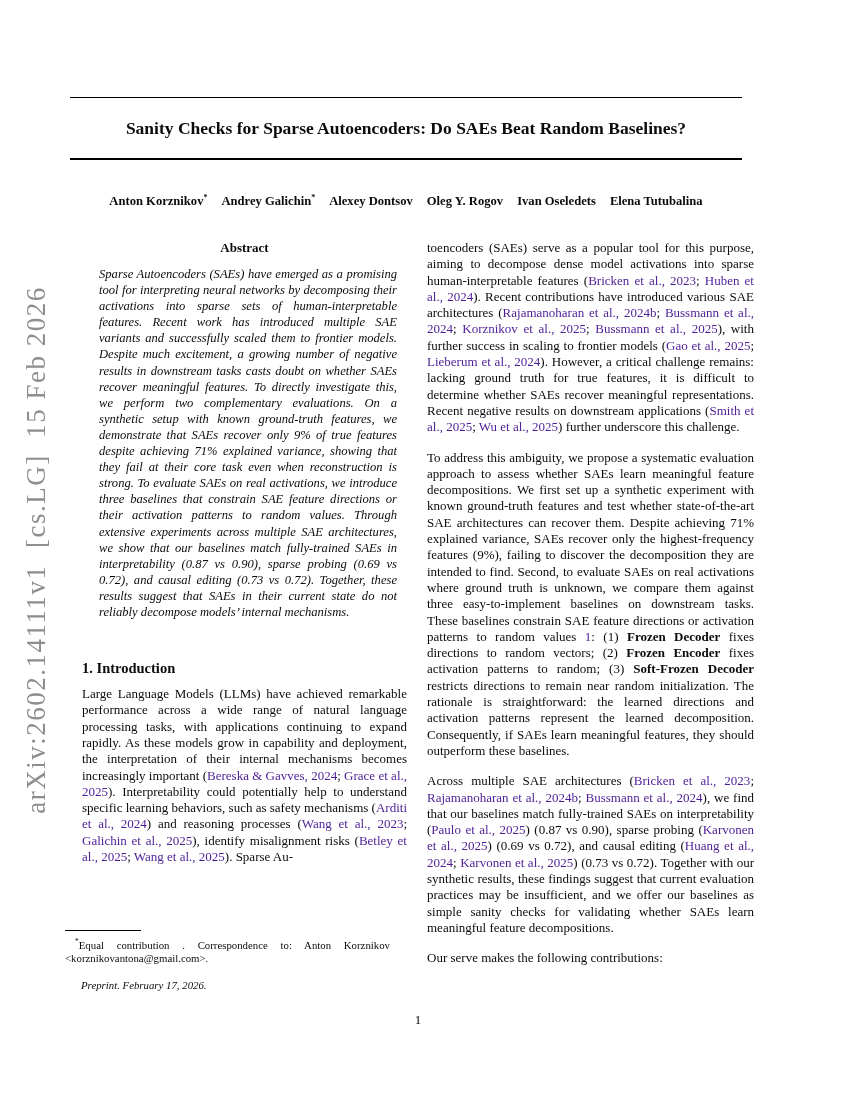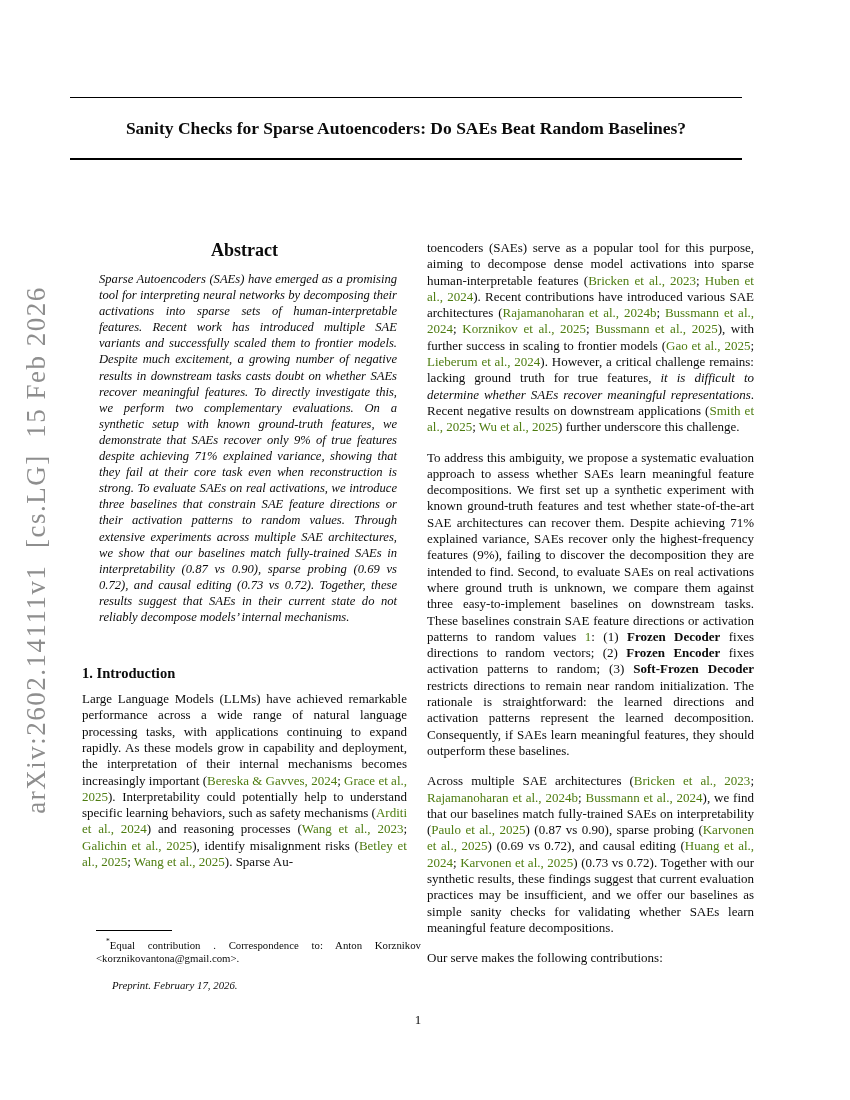--- a/index.html
+++ b/index.html
@@ -41,41 +41,41 @@
   .author { margin: 0 7px; white-space: nowrap; }
   .author sup { font-size: 8px; }
   
   .columns {
     position: absolute; left: 82px; top: 240px; width: 672px;
     display: flex; gap: 20px;
   }
   .col-left  { width: 325px; }
   .col-right { width: 327px; }
   .abstract-heading {
-    text-align: center; font-weight: bold; font-size: 18px;
+    text-align: center; font-weight: bold; font-size: 13px;
     margin: 0 0 10px 0;
   }
   .abstract-body {
     font-size: 12.6px; line-height: 16.1px; text-align: justify;
     padding-left: 17px; padding-right: 10px; font-style: italic;
   }
   .section-heading {
     font-size: 14.5px; font-weight: bold;
     margin-top: 40px; margin-bottom: 9px;
   }
   .body-par {
     font-size: 13px; line-height: 16.3px; text-align: justify;
     margin: 0 0 14px 0;
   }
-  .cite-link { color: #4d7c0f; }
+  .cite-link { color: #4c1d95; }
   .seg-bold { font-weight: bold; }
-  .seg-italic { font-style: italic; }
+  .seg-italic { }
   
   .footnote {
-    position: absolute; left: 96px; top: 930px; width: 325px;
+    position: absolute; left: 65px; top: 930px; width: 325px;
     font-size: 10.8px; line-height: 13.2px;
   }
   .footnote-rule { width: 76px; border-top: 1px solid #000; margin-bottom: 4px; }
   .footnote-text { text-indent: 10px; text-align: justify; }
   .footnote-text sup { font-size: 7.5px; }
   .preprint-note { margin-top: 14px; font-style: italic; margin-left: 16px; }
   
   .page-number {
     position: absolute; left: 82px; top: 1012px; width: 672px;
     text-align: center; font-size: 13px;
@@ -85,20 +85,21 @@
 <body>
 
 <div class="page">
 
   <div class="arxiv-strip">arXiv:2602.14111v1  [cs.LG]  15 Feb 2026</div>
 
   <div class="header">
     <div class="title-band">
       <div class="paper-title">Sanity Checks for Sparse Autoencoders: Do SAEs Beat Random Baselines?</div>
     </div>
+    <div class="authors"><span class="author">Anton Korznikov<sup>*</sup></span><span class="author">Andrey Galichin<sup>*</sup></span><span class="author">Alexey Dontsov</span><span class="author">Oleg Y. Rogov</span><span class="author">Ivan Oseledets</span><span class="author">Elena Tutubalina</span></div>
   </div>
 
   <div class="columns">
 
     <div class="col-left">
       <div class="abstract-heading">Abstract</div>
       <div class="abstract-body">Sparse Autoencoders (SAEs) have emerged as a promising tool for interpreting neural networks by decomposing their activations into sparse sets of human-interpretable features. Recent work has introduced multiple SAE variants and successfully scaled them to frontier models. Despite much excitement, a growing number of negative results in downstream tasks casts doubt on whether SAEs recover meaningful features. To directly investigate this, we perform two complementary evaluations. On a synthetic setup with known ground-truth features, we demonstrate that SAEs recover only 9% of true features despite achieving 71% explained variance, showing that they fail at their core task even when reconstruction is strong. To evaluate SAEs on real activations, we introduce three baselines that constrain SAE feature directions or their activation patterns to random values. Through extensive experiments across multiple SAE architectures, we show that our baselines match fully-trained SAEs in interpretability (0.87 vs 0.90), sparse probing (0.69 vs 0.72), and causal editing (0.73 vs 0.72). Together, these results suggest that SAEs in their current state do not reliably decompose models’ internal mechanisms.</div>
 
       <div class="section-heading">1. Introduction</div>
       <div class="body-par"><span>Large Language Models (LLMs) have achieved remarkable performance across a wide range of natural language processing tasks, with applications continuing to expand rapidly. As these models grow in capability and deployment, the interpretation of their internal mechanisms becomes increasingly important (</span><span class="cite-link">Bereska &amp; Gavves, 2024</span><span>; </span><span class="cite-link">Grace et al., 2025</span><span>). Interpretability could potentially help to understand specific learning behaviors, such as safety mechanisms (</span><span class="cite-link">Arditi et al., 2024</span><span>) and reasoning processes (</span><span class="cite-link">Wang et al., 2023</span><span>; </span><span class="cite-link">Galichin et al., 2025</span><span>), identify misalignment risks (</span><span class="cite-link">Betley et al., 2025</span><span>; </span><span class="cite-link">Wang et al., 2025</span><span>). Sparse Au-</span></div>

